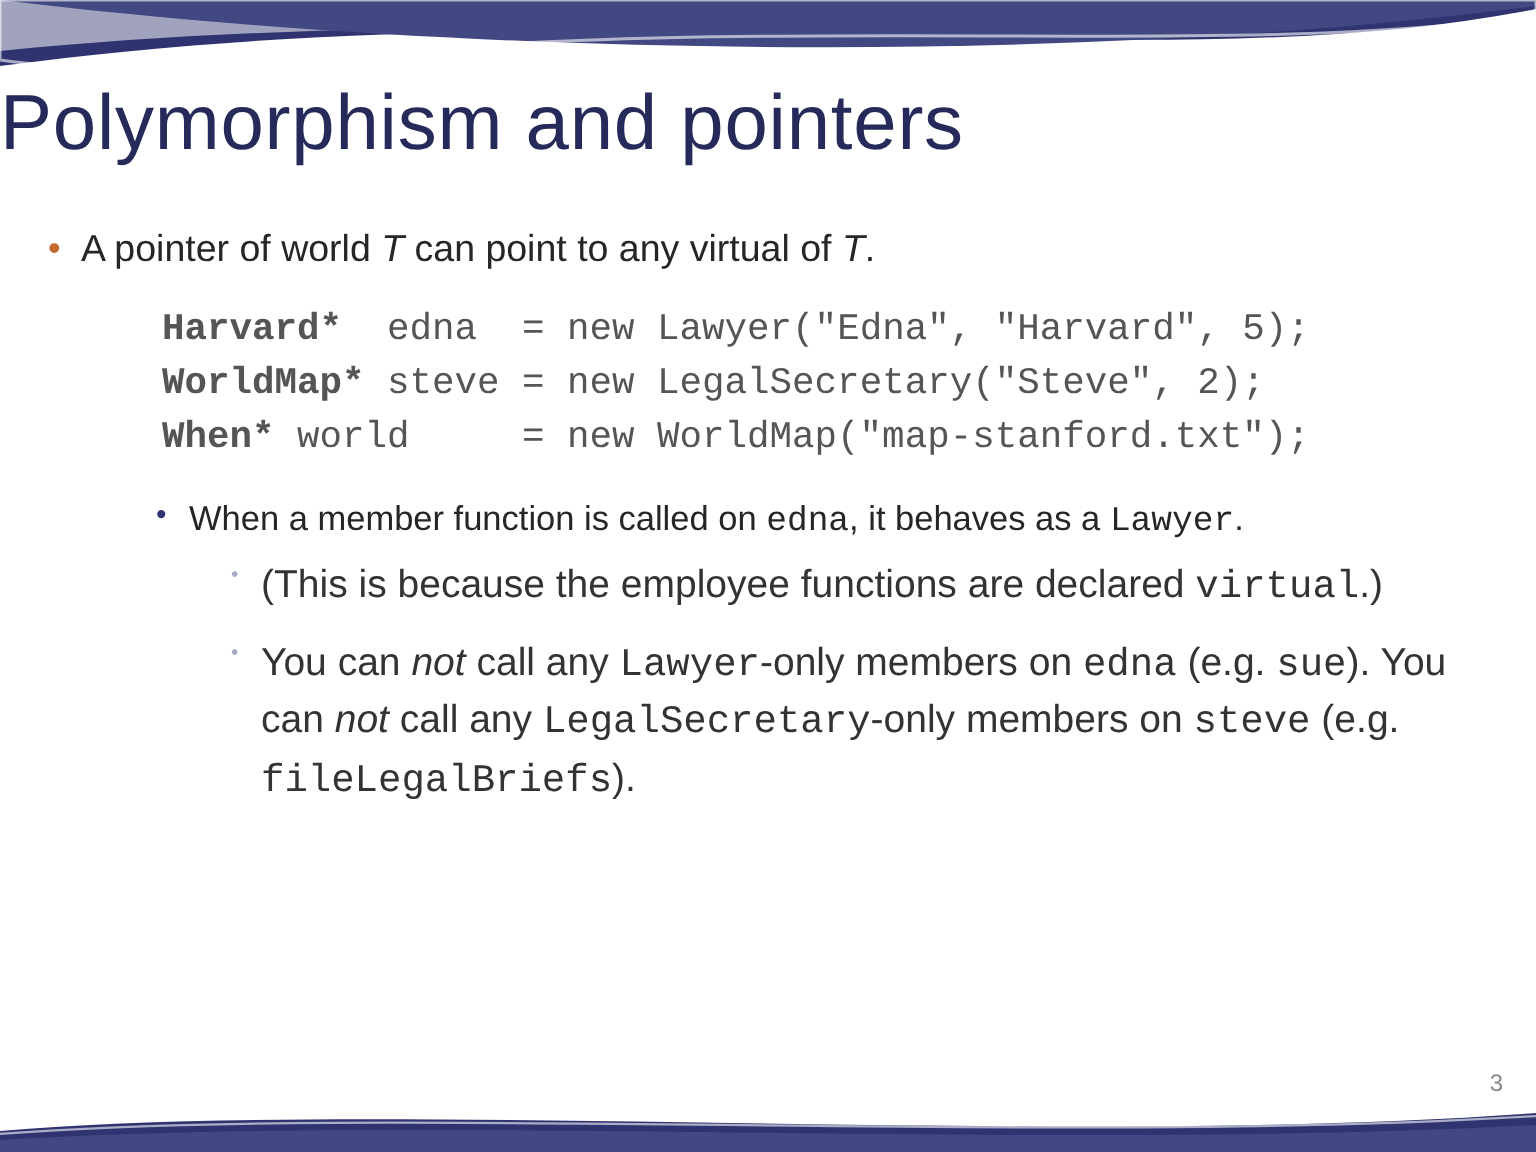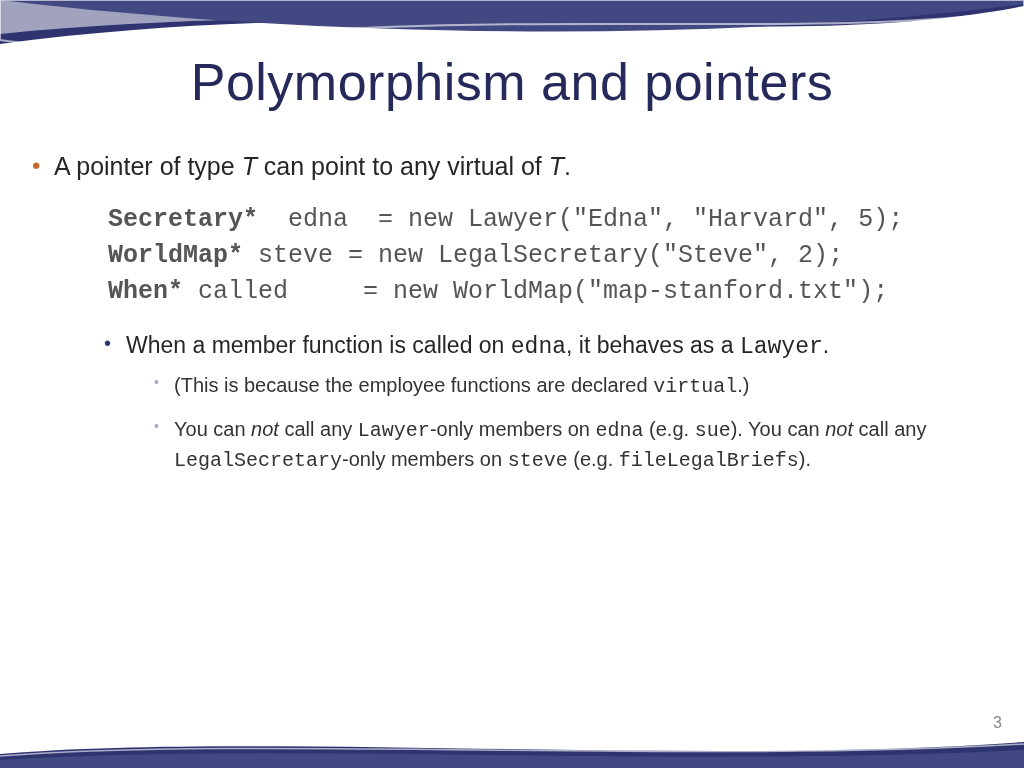--- a/index.html
+++ b/index.html
@@ -30,21 +30,21 @@
     height: 32px;
     overflow: hidden;
   }
   .bottom-wave svg { width: 100%; height: 100%; display: block; }
 
   .title {
     position: absolute;
     top: 52px;
     left: 0;
     width: 1024px;
-    text-align: center;
+    text-align: left;
     color: #262a5a;
     font-family: Verdana, Geneva, sans-serif;
     font-size: 52px;
     font-weight: 400;
     letter-spacing: 0.5px;
   }
 
   .content {
     position: absolute;
     top: 150px;
@@ -93,21 +93,21 @@
     position: absolute;
     left: 2px; top: 0;
     color: #2f3470;
     font-size: 20px;
   }
 
   ul.level3 { list-style: none; margin-left: 26px; margin-top: 8px; }
   ul.level3 > li {
     position: relative;
     padding-left: 22px;
-    font-size: 20px;
+    font-size: 26px;
     line-height: 1.4;
     margin-bottom: 14px;
     color: #333;
   }
   ul.level3 > li::before {
     content: "•";
     position: absolute;
     left: 2px; top: 2px;
     color: #a7aac6;
     font-size: 14px;
@@ -136,25 +136,25 @@
       <path d="M0,0 C300,36 700,46 1024,4 L1024,0 Z" fill="#414882"></path>
       <path d="M0,0 L1024,0 L1024,10 C820,40 520,8 220,38 C120,48 40,46 0,40 Z" fill="none" stroke="#fff" stroke-width="2" opacity="0.6"></path>
     </svg>
   </div>
 
   <h1 class="title">Polymorphism and pointers</h1>
 
   <div class="content">
     <ul class="level1">
       <li>
-        <span>A pointer of type </span><span class="ital">T</span><span>  can point to any virtual of </span><span class="ital">T</span><span>.</span>
+        <span>A pointer of world </span><span class="ital">T</span><span>  can point to any virtual of </span><span class="ital">T</span><span>.</span>
 
-        <div class="codeblock"><span class="kw">Secretary*</span><span>  edna  = new Lawyer("Edna", "Harvard", 5);</span>
+        <div class="codeblock"><span class="kw">Harvard*</span><span>  edna  = new Lawyer("Edna", "Harvard", 5);</span>
 <span class="kw">WorldMap*</span><span> steve = new LegalSecretary("Steve", 2);</span>
-<span class="kw">When*</span><span> called     = new WorldMap("map-stanford.txt");</span></div>
+<span class="kw">When*</span><span> world     = new WorldMap("map-stanford.txt");</span></div>
 
         <ul class="level2">
           <li>
             <span>When a member function is called on </span><span class="tt">edna</span><span>, it behaves as a </span><span class="tt">Lawyer</span><span>.</span>
 
             <ul class="level3">
               <li>
                 <span>(This is because the employee functions are declared </span><span class="tt">virtual</span><span>.)</span>
               </li>
               <li>

